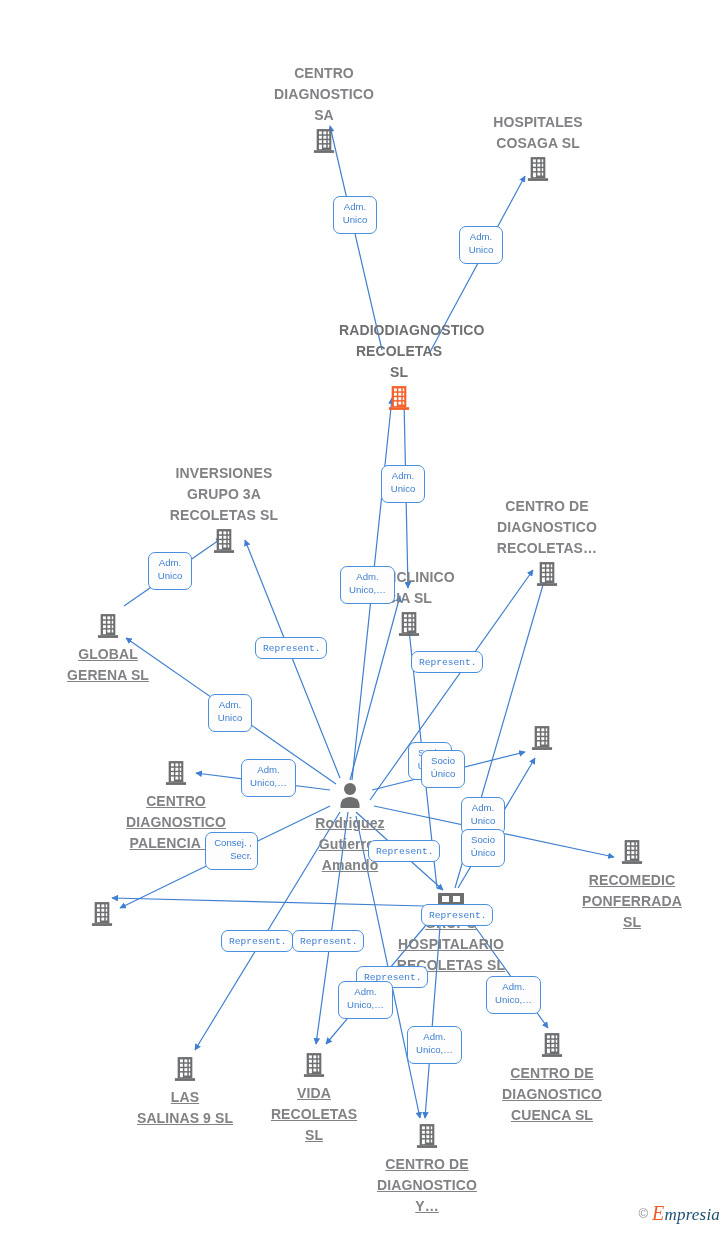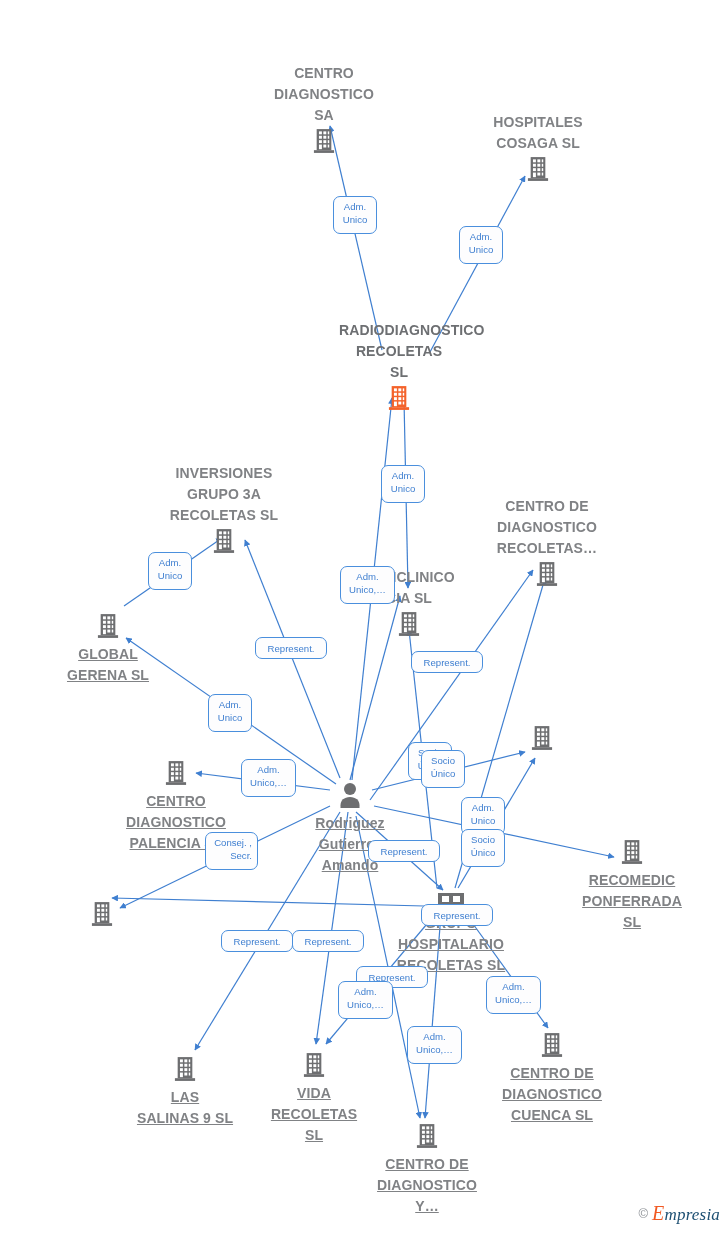--- a/index.html
+++ b/index.html
@@ -53,21 +53,21 @@
     border:1.4px solid #4a8fdd;
     border-radius:7px;
     color:#3f7fd0;
     font-size:9.6px;
     line-height:12.5px;
     text-align:center;
     padding:4px 5px;
     white-space:pre-line;
     font-weight:normal;
   }
-  .badge.one-line{ padding:5px 7px; }
+  .badge.one-line{ padding:5px 7px;font-family:Liberation Mono, monospace; }
 
   
   #watermark{
     position:absolute;
     right:8px;
     bottom:10px;
     display:flex;
     align-items:center;
     gap:4px;
     user-select:none;

